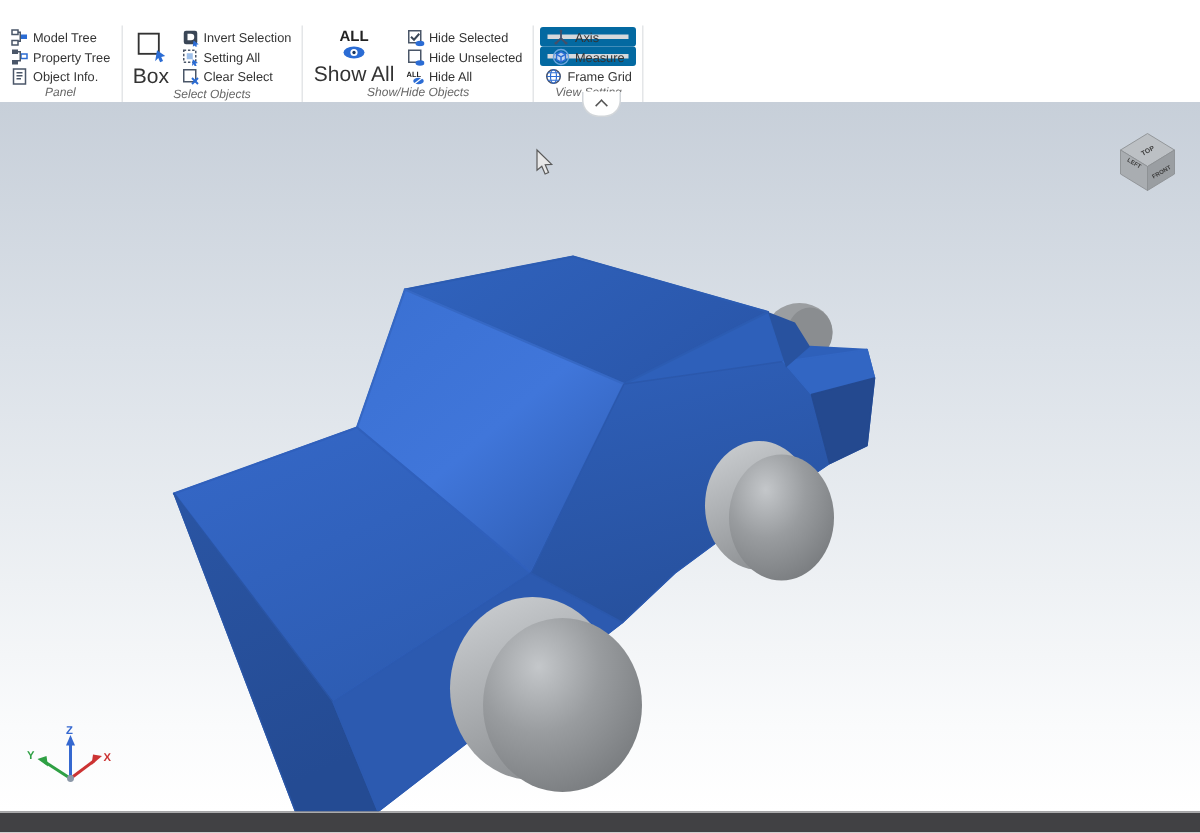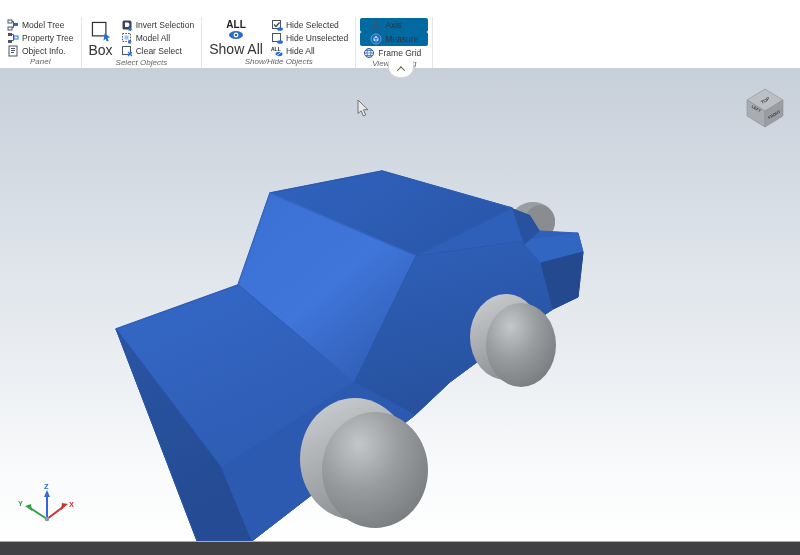--- a/index.html
+++ b/index.html
@@ -15,21 +15,21 @@
   .tab.selected { background:var(--tab_selected_bg,#1f1f1f); color:#fff; border-color:#1f1f1f; }
 
   
   .ribbon { position:absolute; left:0; top:17px; width:800px; height:51px; background:#fff;
             display:flex; align-items:stretch; }
   .rgroup { display:flex; flex-direction:column; border-right:1px solid #e4e6e8; padding:1px 4px 0 4px; }
   .rgroup-content { display:flex; flex:1; gap:2px; }
   .rgroup-label { font-size:8px; color:#666; text-align:center; height:11px; line-height:10px;font-style:italic; }
   .icol { display:flex; flex-direction:column; justify-content:flex-start; }
   .ritem { display:flex; align-items:center; gap:3px; height:13px; padding:0 3px; border-radius:2px; }
-  .ritem.selected { background:var(--ribbon_selected_bg,#d6d9dc); border:7px solid #0369a1; }
+  .ritem.selected { background:var(--ribbon_selected_bg,#d6d9dc); border:5px solid #0369a1; }
   .ritem span { font-size:8.5px; color:#333; white-space:nowrap; }
   .bigbtn { display:flex; flex-direction:column; align-items:center; justify-content:space-between;
             padding:2px 3px 0 3px; }
   .bigbtn .blabel { font-size:14px; color:#333; white-space:nowrap; }
   .all-word { font-size:10px; font-weight:bold; color:#222; line-height:9px; letter-spacing:0; }
   .icon12 { width:12px; height:12px; flex:0 0 12px; }
 
   
   .collapse-pill { position:absolute; left:388px; top:61px; width:26px; height:17px; background:#fff;
                    border:1px solid #d2d6da; border-top:none; border-radius:0 0 11px 11px; z-index:5;
@@ -105,21 +105,21 @@
                 <path d="M8 8l3.5 2.5-1.6.4.7 1.6-1.2.5-.7-1.7-1.2 1.2z" fill="#2b6cd4"></path>
               </svg>
             <span>Invert Selection</span>
           </div>
           <div class="ritem">
             <svg class="icon12" viewBox="0 0 12 12">
                 <rect x="1.5" y="1.5" width="8" height="8" fill="none" stroke="#4a5668" stroke-dasharray="1.6 1.2"></rect>
                 <rect x="3.5" y="3.5" width="4" height="4" fill="#9fc0ea"></rect>
                 <path d="M7.5 7.5l3.5 2.5-1.6.4.7 1.6-1.2.5-.7-1.7-1.2 1.2z" fill="#2b6cd4"></path>
               </svg>
-            <span>Model All</span>
+            <span>Setting All</span>
           </div>
           <div class="ritem">
             <svg class="icon12" viewBox="0 0 12 12">
                 <rect x="1.5" y="1.5" width="8" height="8" fill="#fff" stroke="#4a5668"></rect>
                 <path d="M7 7l4 4M11 7l-4 4" stroke="#2b6cd4" stroke-width="1.3"></path>
               </svg>
             <span>Clear Select</span>
           </div>
         </div>
       </div>

